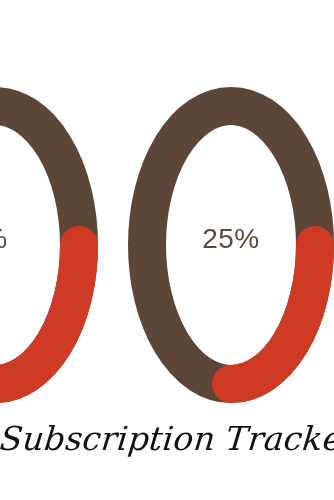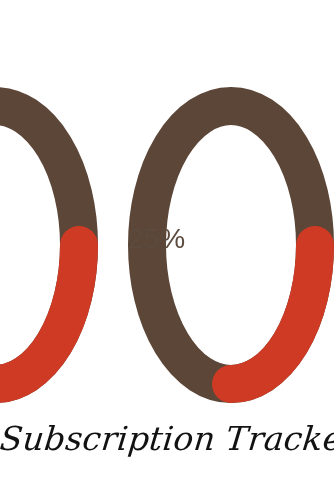--- a/index.html
+++ b/index.html
@@ -33,21 +33,21 @@
   }
   .ring-svg {
     display: block;
     overflow: visible;
   }
   .ring-label {
     position: absolute;
     left: 0;
     top: 0;
     width: 100%;
-    text-align: left;
+    text-align: center;
     font-family: "Liberation Sans", sans-serif;
     font-weight: 400;
     letter-spacing: 0.5px;
   }
 
   
   #ring-right {
     left: 128px;
     top: 87px;
     width: 206px;

